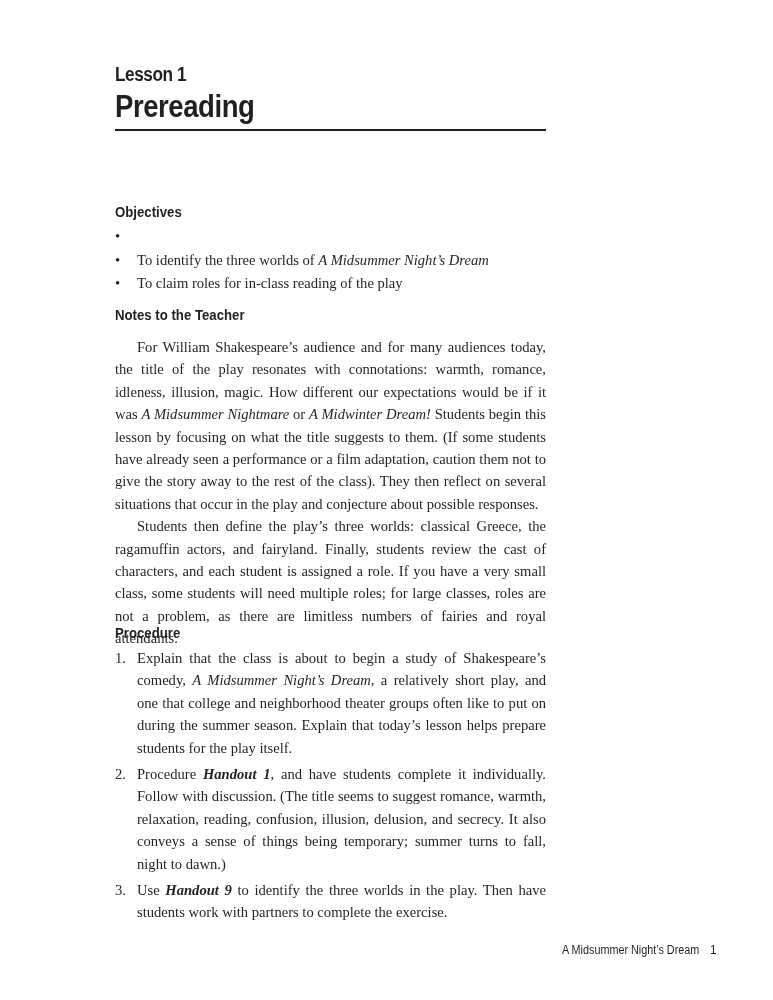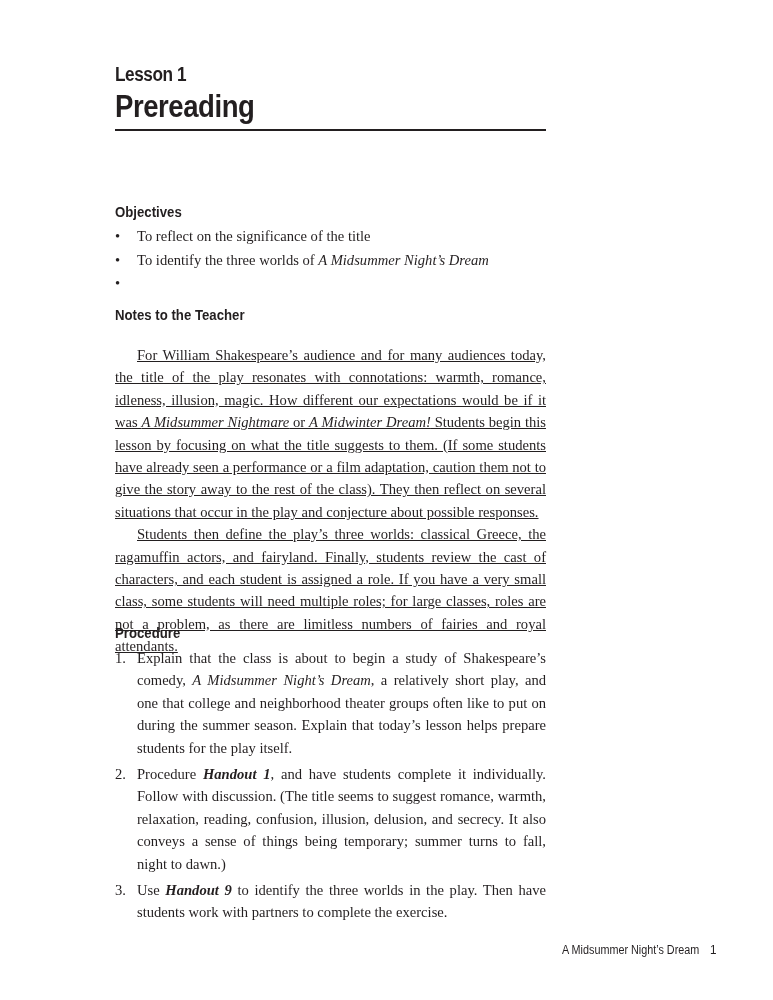--- a/index.html
+++ b/index.html
@@ -22,21 +22,21 @@
     position: absolute; left: 0;
     font-family: "Liberation Sans", sans-serif; font-weight: bold;
     font-size: 15px; transform: scaleX(0.88); transform-origin: left; white-space: nowrap;
   }
   .serif {
     font-family: "Liberation Serif", serif; font-size: 14.6px; line-height: 22.4px;
   }
   .bullets { position: absolute; left: 0; top: 225px; width: 431px; margin: 0; padding: 0; list-style: none; }
   .bullets li { position: relative; padding-left: 22px; height: 23.5px; white-space: nowrap; }
   .bullets li .dot { position: absolute; left: 0; top: 0; }
-  .notes { position: absolute; left: 0; top: 344px; width: 431px; text-align: justify; text-decoration: underline; }
+  .notes { position: absolute; left: 0; top: 336px; width: 431px; text-align: justify; }
   .notes p { margin: 0; text-indent: 22px; }
   .proc { position: absolute; left: 0; top: 647px; width: 431px; margin: 0; padding: 0; list-style: none; }
   .proc li { position: relative; padding-left: 22px; text-align: justify; margin-bottom: 4px; }
   .proc li .num { position: absolute; left: 0; top: 0; }
   i { font-style: italic; }
   b { font-weight: bold; font-style: italic; }
   .footer {
     position: absolute; left: 562px; top: 942px; white-space: nowrap;
     font-family: "Liberation Sans", sans-serif; font-size: 12px; transform: scaleX(0.9); transform-origin: left;
   }
@@ -47,28 +47,28 @@
 
 <div class="page">
   <div class="lesson-num">Lesson 1</div>
   <div class="lesson-title">Prereading</div>
   <div class="title-rule"></div>
 
   <div class="h2" style="top:203px;">Objectives</div>
   <ul class="bullets serif">
     <li>
       <span class="dot">•</span>
-      <span>To reflect on the significance of the title</span>
     </li>
     <li>
       <span class="dot">•</span>
       <span>To identify the three worlds of </span><i>A Midsummer Night’s Dream</i>
     </li>
     <li>
       <span class="dot">•</span>
+      <span>To claim roles for in-class reading of the play</span>
     </li>
   </ul>
 
   <div class="h2" style="top:306px;">Notes to the Teacher</div>
   <div class="notes serif">
     <p><span>For William Shakespeare’s audience and for many audiences today, the title of the play resonates with connotations: warmth, romance, idleness, illusion, magic. How different our expectations would be if it was </span><i>A Midsummer Nightmare</i><span> or </span><i>A Midwinter Dream!</i><span> Students begin this lesson by focusing on what the title suggests to them. (If some students have already seen a performance or a film adaptation, caution them not to give the story away to the rest of the class). They then reflect on several situations that occur in the play and conjecture about possible responses.</span></p>
     <p>Students then define the play’s three worlds: classical Greece, the ragamuffin actors, and fairyland. Finally, students review the cast of characters, and each student is assigned a role. If you have a very small class, some students will need multiple roles; for large classes, roles are not a problem, as there are limitless numbers of fairies and royal attendants.</p>
   </div>
 
   <div class="h2" style="top:624px;">Procedure</div>

